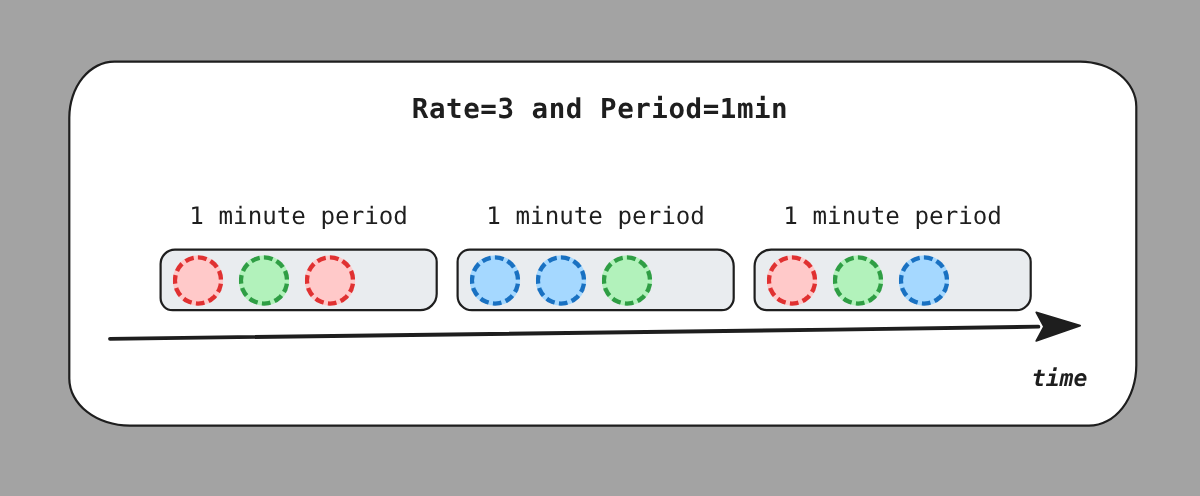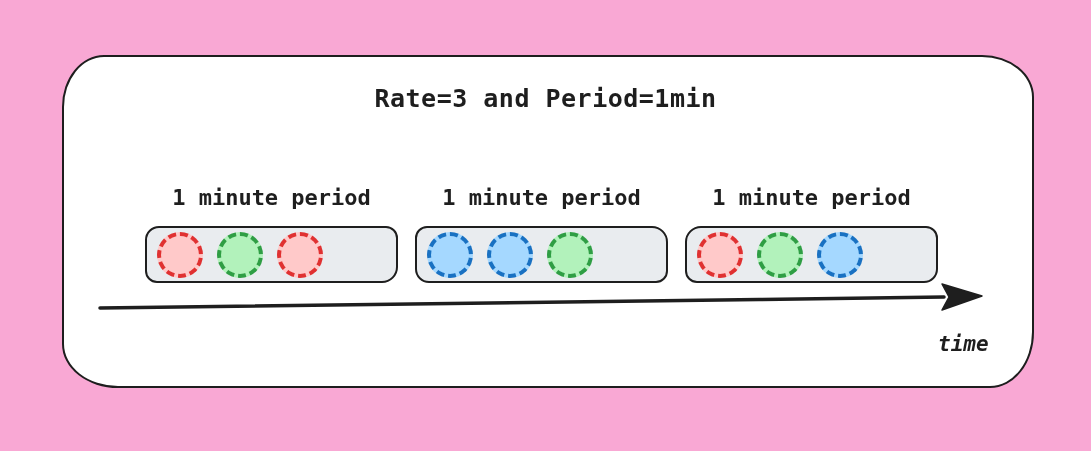--- a/index.html
+++ b/index.html
@@ -5,21 +5,21 @@
   * { margin: 0; padding: 0; box-sizing: border-box; }
   html, body { background: #ffffff; }
   body {
     font-family: "DejaVu Sans Mono", "Liberation Mono", monospace;
     color: #1e1e1e;
   }
   .canvas {
     position: relative;
     width: 1091px;
     height: 451px;
-    background: #f9a8d4;
+    background: #a3a3a3;
     overflow: hidden;
     padding-left: 21px;
   }
   .outer-frame {
     position: absolute;
     left: 62px;
     top: 55px;
     width: 972px;
     height: 333px;
     border: 2.5px solid #1e1e1e;
@@ -43,21 +43,21 @@
     display: flex;
     gap: 17px;
   }
   .period {
     display: flex;
     flex-direction: column;
     align-items: center;
   }
   .period-label {
     font-size: 22px;
-    font-weight: 700;
+    font-weight: 400;
     line-height: 28px;
     margin-bottom: 14px;
     white-space: nowrap;
     text-align: center;
   }
   .period-box {
     width: 253px;
     height: 57px;
     border: 2px solid #1e1e1e;
     display: flex;

